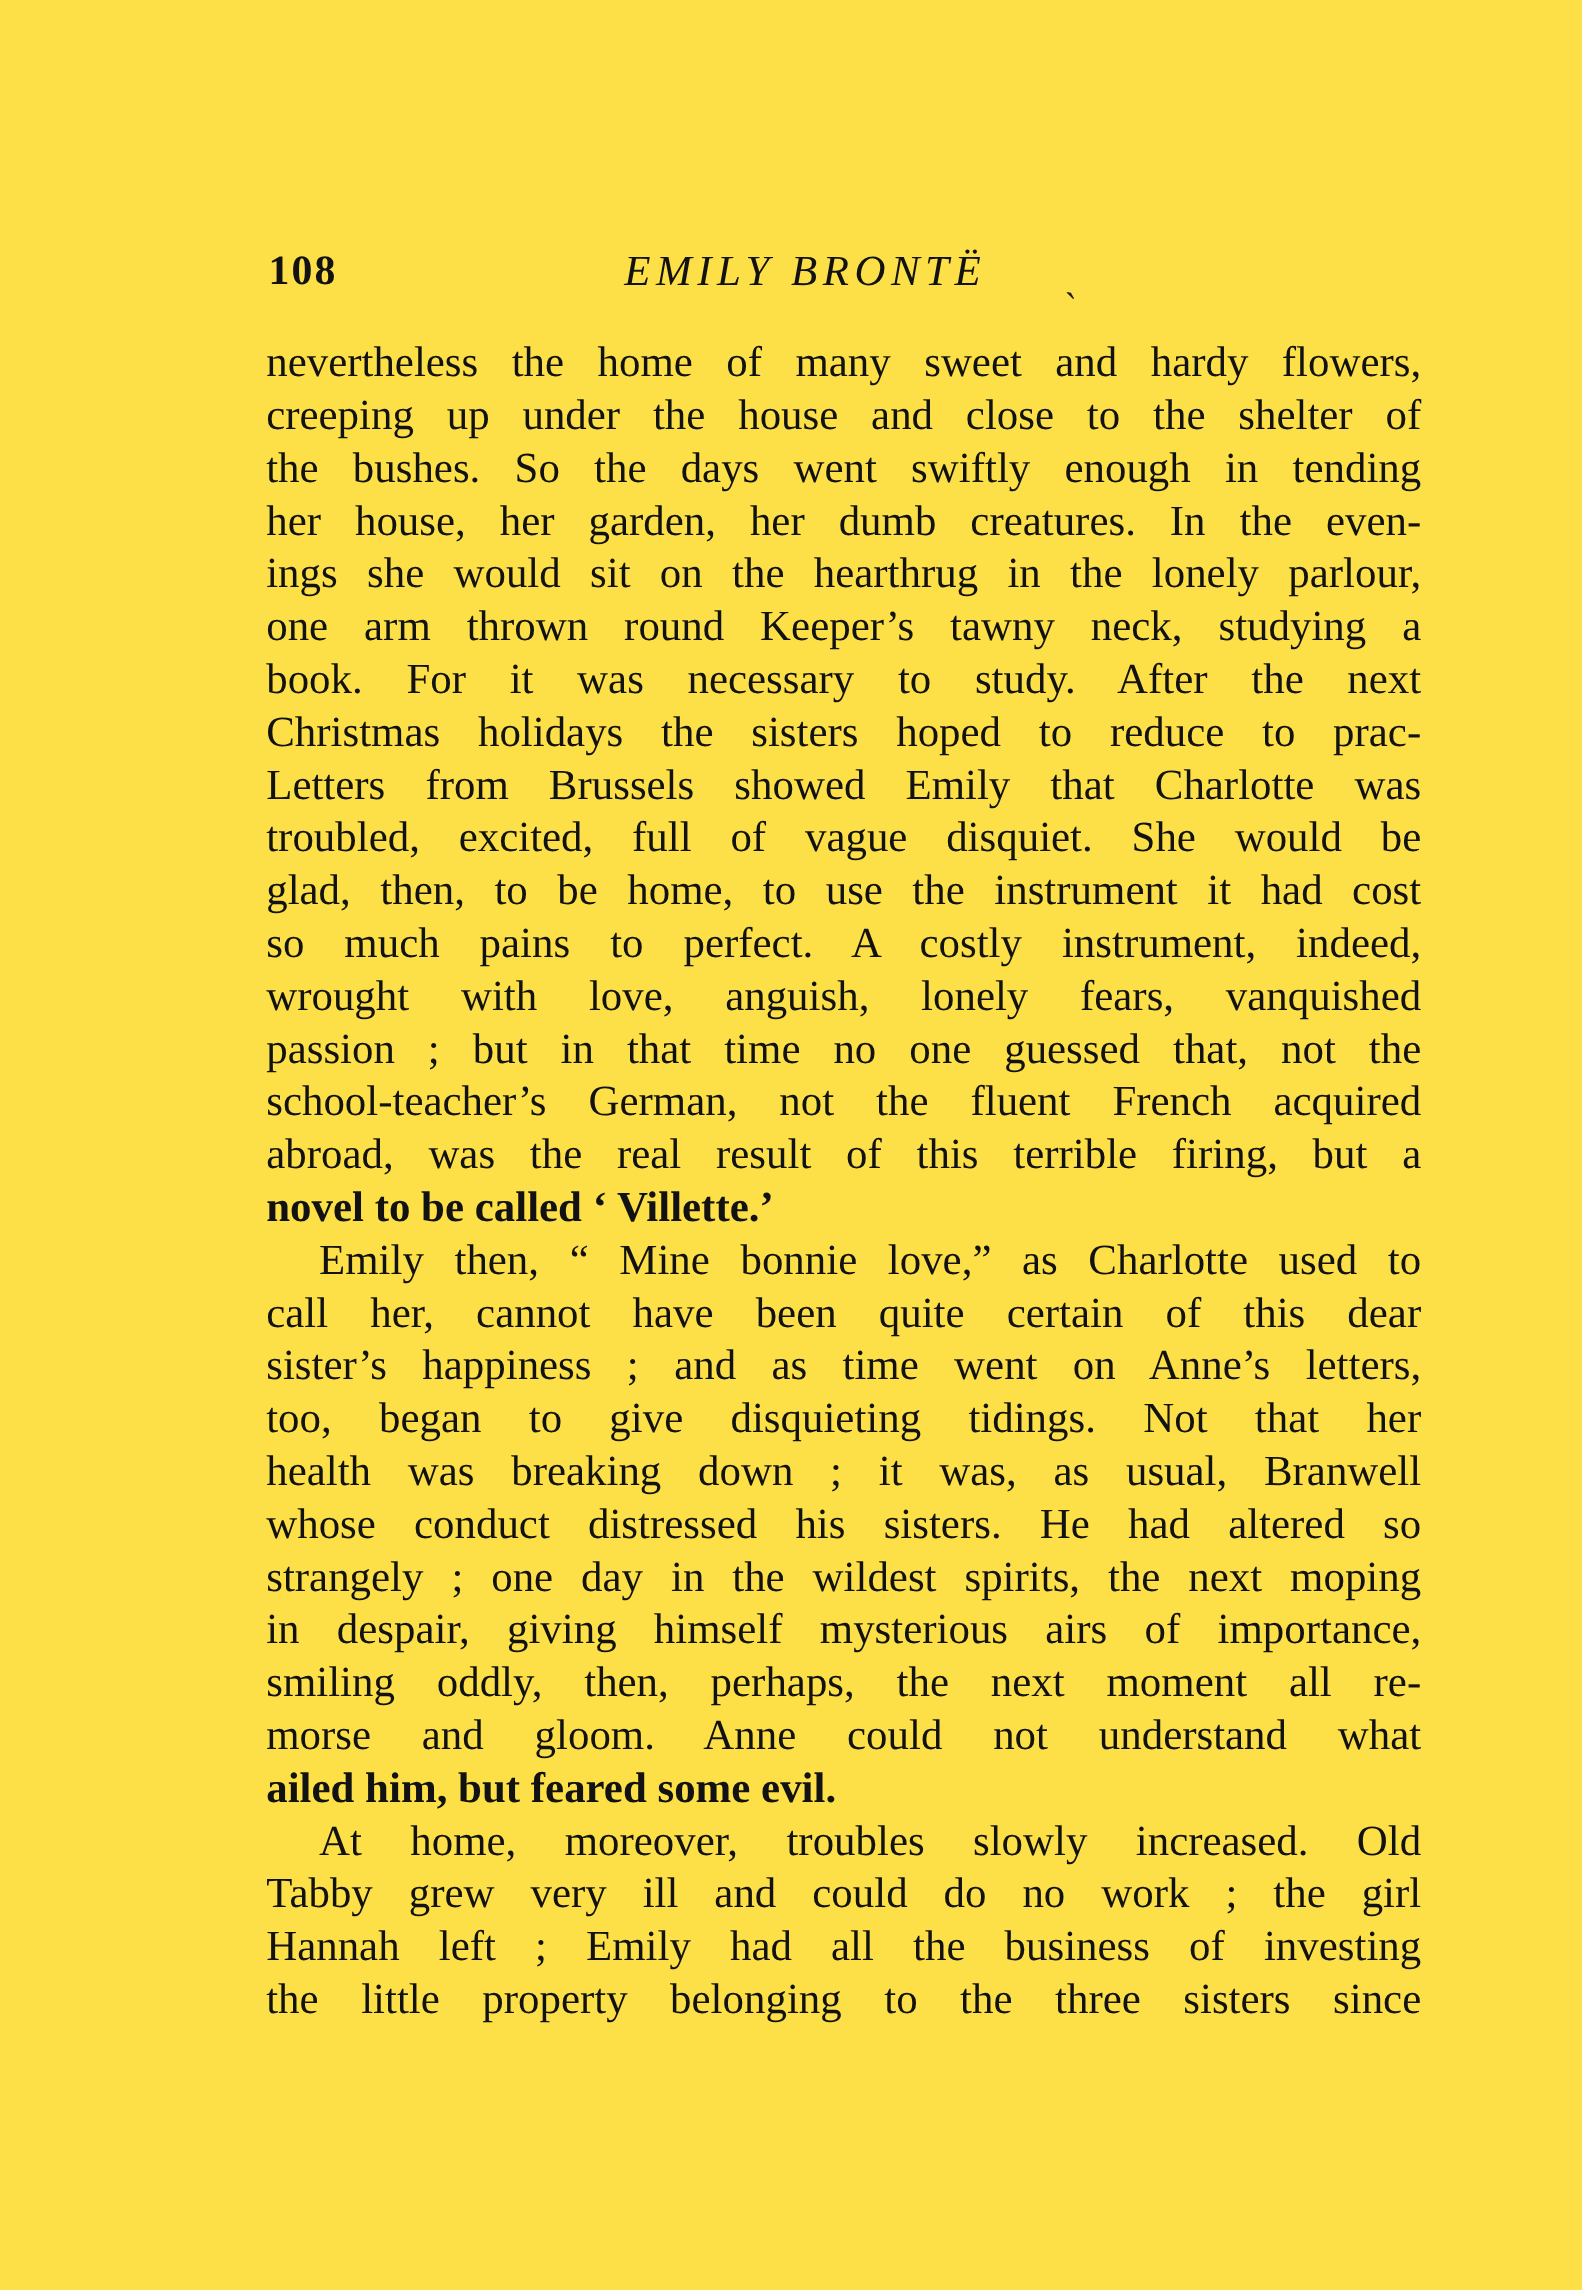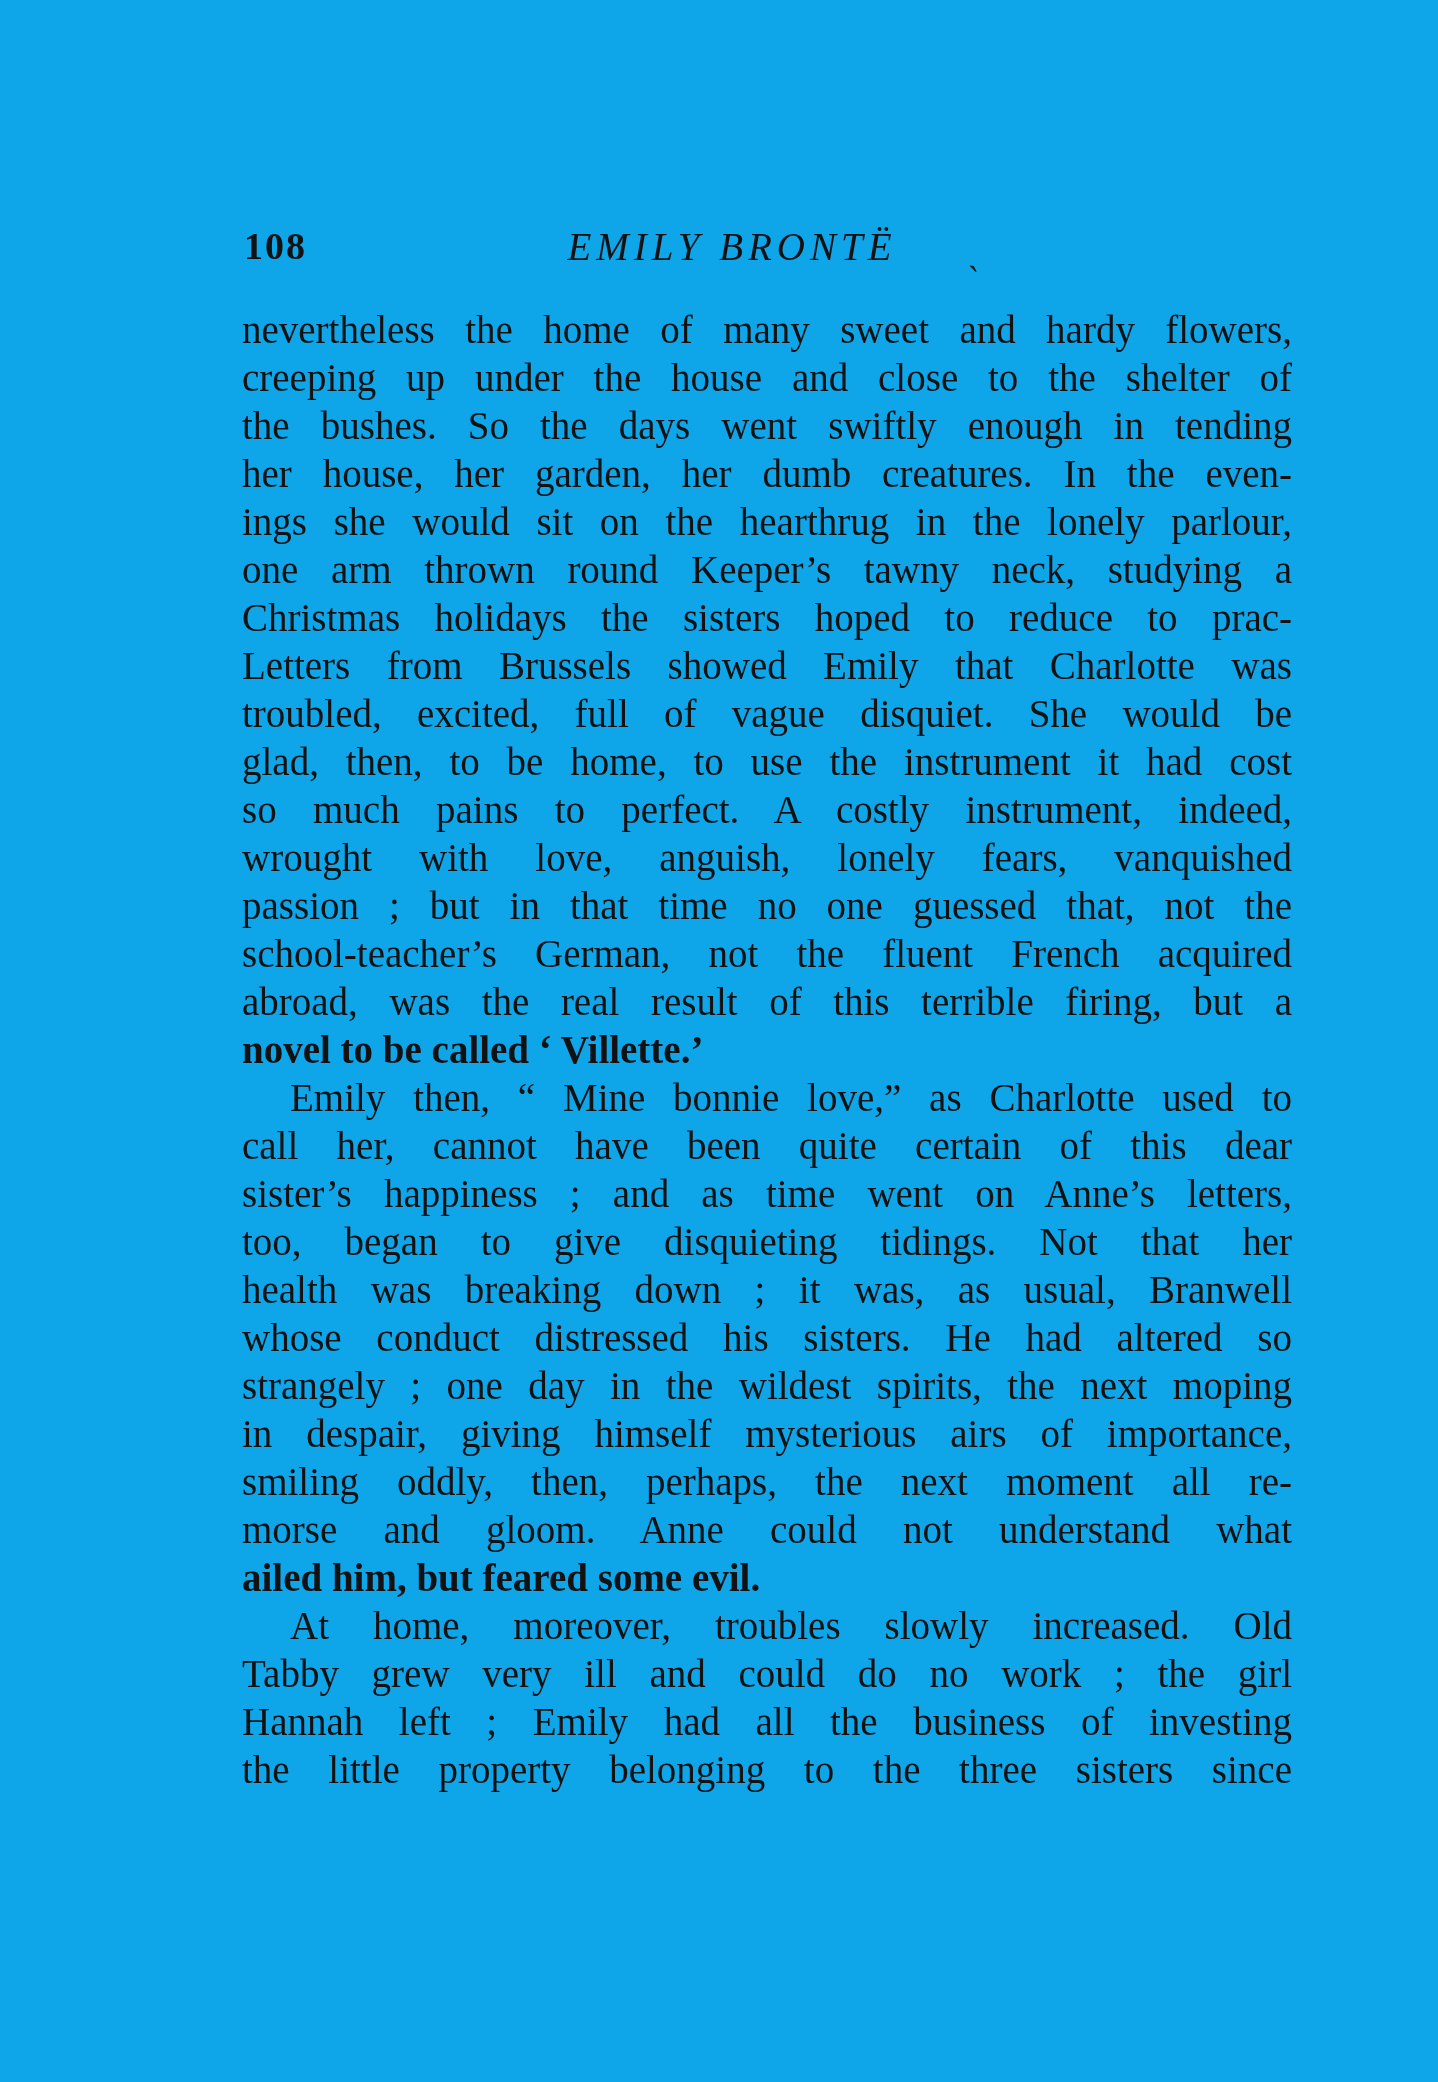--- a/index.html
+++ b/index.html
@@ -4,21 +4,21 @@
 <style>
   html, body {
     margin: 0;
     padding: 0;
     background: #ffffff;
   }
   .page {
     position: relative;
     width: 1438px;
     height: 2082px;
-    background: #0ea5e9;
+    background: #fde047;
     overflow: hidden;
     font-family: "Liberation Serif", "DejaVu Serif", serif;
     color: #121212;
   }
   .running-head {
     position: absolute;
     left: 242px;
     top: 224px;
     width: 1050px;
     height: 48px;
@@ -85,20 +85,21 @@
 
   <span class="scan-mark">`</span>
 
   <div class="text-block">
       <div class="line">nevertheless the home of many sweet and hardy flowers,</div>
       <div class="line">creeping up under the house and close to the shelter of</div>
       <div class="line">the bushes.  So the days went swiftly enough in tending</div>
       <div class="line">her house, her garden, her dumb creatures.  In the even-</div>
       <div class="line">ings she would sit on the hearthrug in the lonely parlour,</div>
       <div class="line">one arm thrown round Keeper’s tawny neck, studying a</div>
+      <div class="line">book.  For it was necessary to study.  After the next</div>
       <div class="line">Christmas holidays the sisters hoped to reduce to prac-</div>
       <div class="line">Letters from Brussels showed Emily that Charlotte was</div>
       <div class="line">troubled, excited, full of vague disquiet.  She would be</div>
       <div class="line">glad, then, to be home, to use the instrument it had cost</div>
       <div class="line">so much pains to perfect.  A costly instrument, indeed,</div>
       <div class="line">wrought with love, anguish, lonely fears, vanquished</div>
       <div class="line">passion ; but in that time no one guessed that, not the</div>
       <div class="line">school-teacher’s German, not the fluent French acquired</div>
       <div class="line">abroad, was the real result of this terrible firing, but a</div>
       <div class="line lastline">novel to be called ‘ Villette.’</div>

